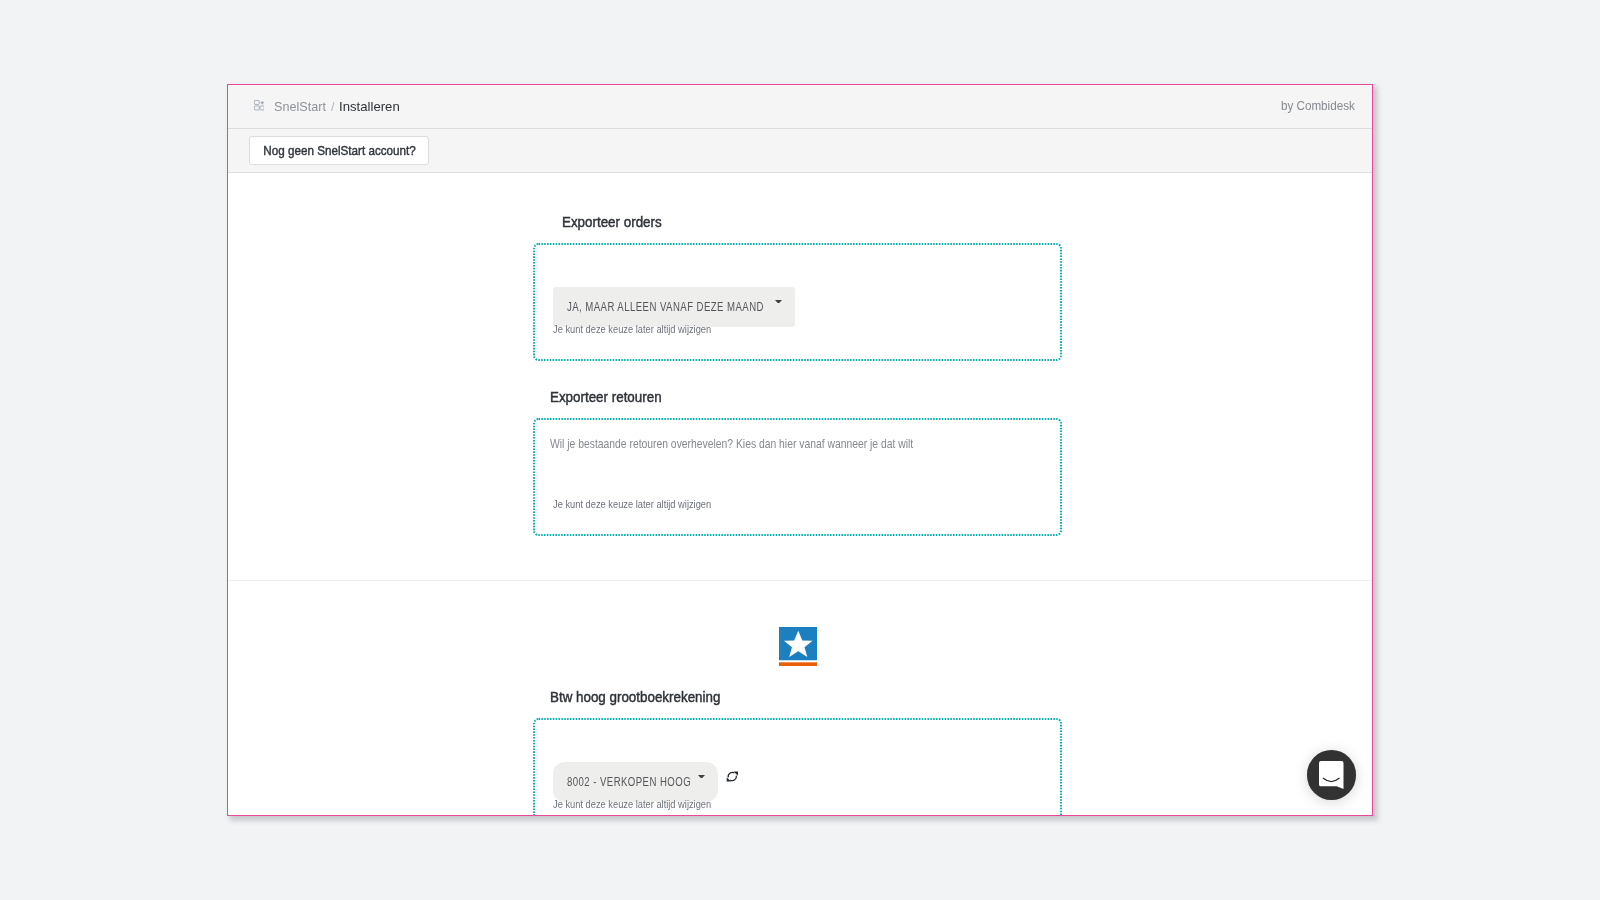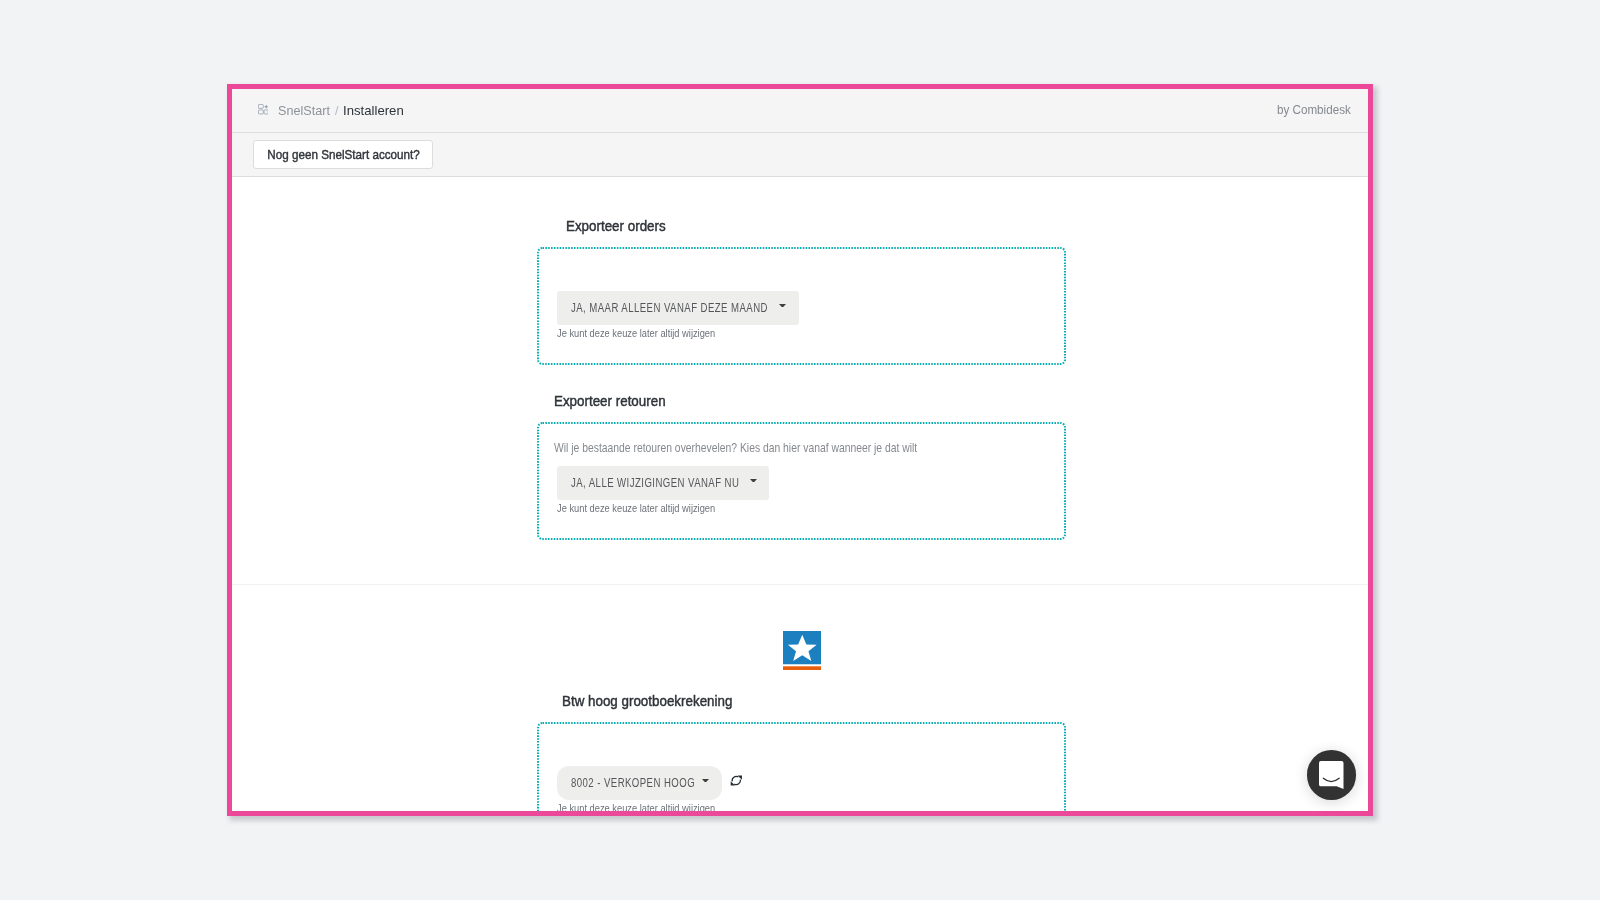--- a/index.html
+++ b/index.html
@@ -1,19 +1,19 @@
 <!DOCTYPE html>
 <html><head>
 <meta charset="utf-8">
 <style>
   html,body{margin:0;padding:0;}
   body{width:1600px;height:900px;overflow:hidden;background:#f2f3f5;
        font-family:"Liberation Sans",sans-serif;}
   .page{position:absolute;left:227px;top:84px;width:1146px;height:732px;
-        background:#ffffff;border:5px solid #ec4899;box-sizing:border-box;
+        background:#ffffff;border:1px solid #ec4899;box-sizing:border-box;
         box-shadow:3px 3px 5px 1.5px rgba(135,139,148,.42);overflow:hidden;}
 
   
   .nw{display:inline-block;white-space:nowrap;transform-origin:left center;}
 
   
   .topbar{position:absolute;left:0;top:0;width:100%;height:43.5px;background:#f5f5f6;
           border-bottom:1px solid #dcdde0;box-sizing:border-box;}
   .crumb{position:absolute;left:25.5px;top:0;height:43px;display:flex;align-items:center;}
   .crumb-icon{width:10.6px;height:10.5px;margin-right:10.4px;display:block;margin-top:-2px;}
@@ -34,21 +34,21 @@
 
   
   .body{position:absolute;left:0;top:89px;width:100%;bottom:0;background:#fff;}
   .sec-title{position:absolute;}
   .sec-title span{font-size:14.4px;color:#2e3338;transform:scaleX(.93);
       -webkit-text-stroke:.45px #2e3338;}
   .dbox{position:absolute;}
   .dbox svg{display:block;}
   .q{position:absolute;}
   .q span{font-size:13px;color:#85898e;transform:scaleX(.7965);}
-  .sel{position:absolute;background:#eeeeec;border-radius:3px;height:34px;
+  .sel{position:absolute;background:#eeeeec;border-radius:3px;height:40px;
        display:flex;align-items:center;cursor:pointer;}
   .sel-text{font-size:12px;color:#55565a;letter-spacing:.55px;transform:scaleX(.80);
             margin-left:13.5px;}
   .caret{width:7px;height:3.8px;display:block;line-height:0;}
   .caret svg{display:block;}
   .refresh svg{display:block;}
   .crumb-icon svg{display:block;}
   .hint{position:absolute;}
   .hint span{font-size:10px;color:#6c7179;transform:scaleX(.93);}
   .divider{position:absolute;left:0;width:100%;height:1px;background:#f1f1f2;}
@@ -108,41 +108,33 @@
     </div>
     <div class="hint" style="left:325px;top:145px;"><span class="nw">Je kunt deze keuze later altijd wijzigen</span></div>
 
     <div class="sec-title" style="left:322px;top:214px;"><span class="nw">Exporteer retouren</span></div>
     <div class="dbox" style="left:305px;top:244px;width:529px;height:118px;">
         <svg width="529" height="118" viewBox="0 0 529 118">
           <rect x="1" y="1" width="527" height="116" rx="4.5" ry="4.5" fill="none" stroke="#06aeb3" stroke-width="2" stroke-dasharray="1.55 1.31" stroke-linecap="butt"></rect>
         </svg>
       </div>
     <div class="q" style="left:322px;top:260px;"><span class="nw">Wil je bestaande retouren overhevelen? Kies dan hier vanaf wanneer je dat wilt</span></div>
-    <div class="sel" style="left:325px;top:288px;width:212px;">
-      <span class="nw sel-text">JA, ALLE WIJZIGINGEN VANAF NU</span>
-      <span class="caret" style="position:absolute;left:192.8px;top:12.6px;">
-        <svg width="7" height="3.8" viewBox="0 0 14 7.6">
-            <path d="M0 0 L14 0 L7 7.6 Z" fill="#3f3f3f"></path>
-          </svg>
-      </span>
-    </div>
     <div class="hint" style="left:325px;top:320px;"><span class="nw">Je kunt deze keuze later altijd wijzigen</span></div>
 
     <div class="divider" style="top:406px;"></div>
 
     <div class="logo" style="left:550.5px;top:452.6px;">
       <svg width="38.5" height="39" viewBox="0 0 77 78">
         <rect x="0" y="0" width="77" height="66.5" fill="#1b7fc0"></rect>
         <path d="M38.5 7.6 L46.7 26.9 L67.2 27.6 L51.0 40.6 L56.6 60.0 L38.5 48.5 L20.4 60.0 L26.0 40.6 L9.8 27.6 L30.3 26.9 Z" fill="#fff"></path>
         <rect x="0" y="70.6" width="77" height="7.4" fill="#e8600c"></rect>
       </svg>
     </div>
 
-    <div class="sec-title" style="left:330px;top:514px;"><span class="nw">Btw hoog grootboekrekening</span></div>
+    <div class="sec-title" style="left:322px;top:514px;"><span class="nw">Btw hoog grootboekrekening</span></div>
     <div class="dbox" style="left:305px;top:544px;width:529px;height:118px;">
         <svg width="529" height="118" viewBox="0 0 529 118">
           <rect x="1" y="1" width="527" height="116" rx="4.5" ry="4.5" fill="none" stroke="#06aeb3" stroke-width="2" stroke-dasharray="1.55 1.31" stroke-linecap="butt"></rect>
         </svg>
       </div>
     <div class="sel" style="left:325px;top:588px;width:165px;border-radius:12px;">
       <span class="nw sel-text">8002 - VERKOPEN HOOG</span>
       <span class="caret" style="position:absolute;left:144.8px;top:12.6px;">
         <svg width="7" height="3.8" viewBox="0 0 14 7.6">
             <path d="M0 0 L14 0 L7 7.6 Z" fill="#3f3f3f"></path>

